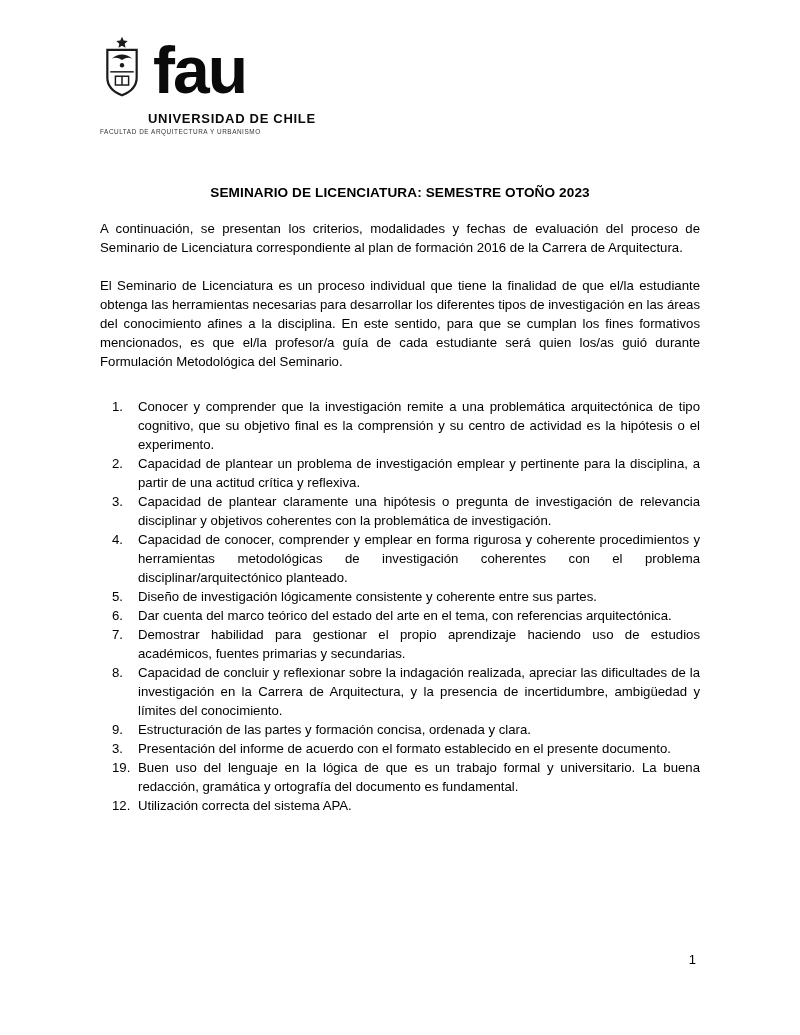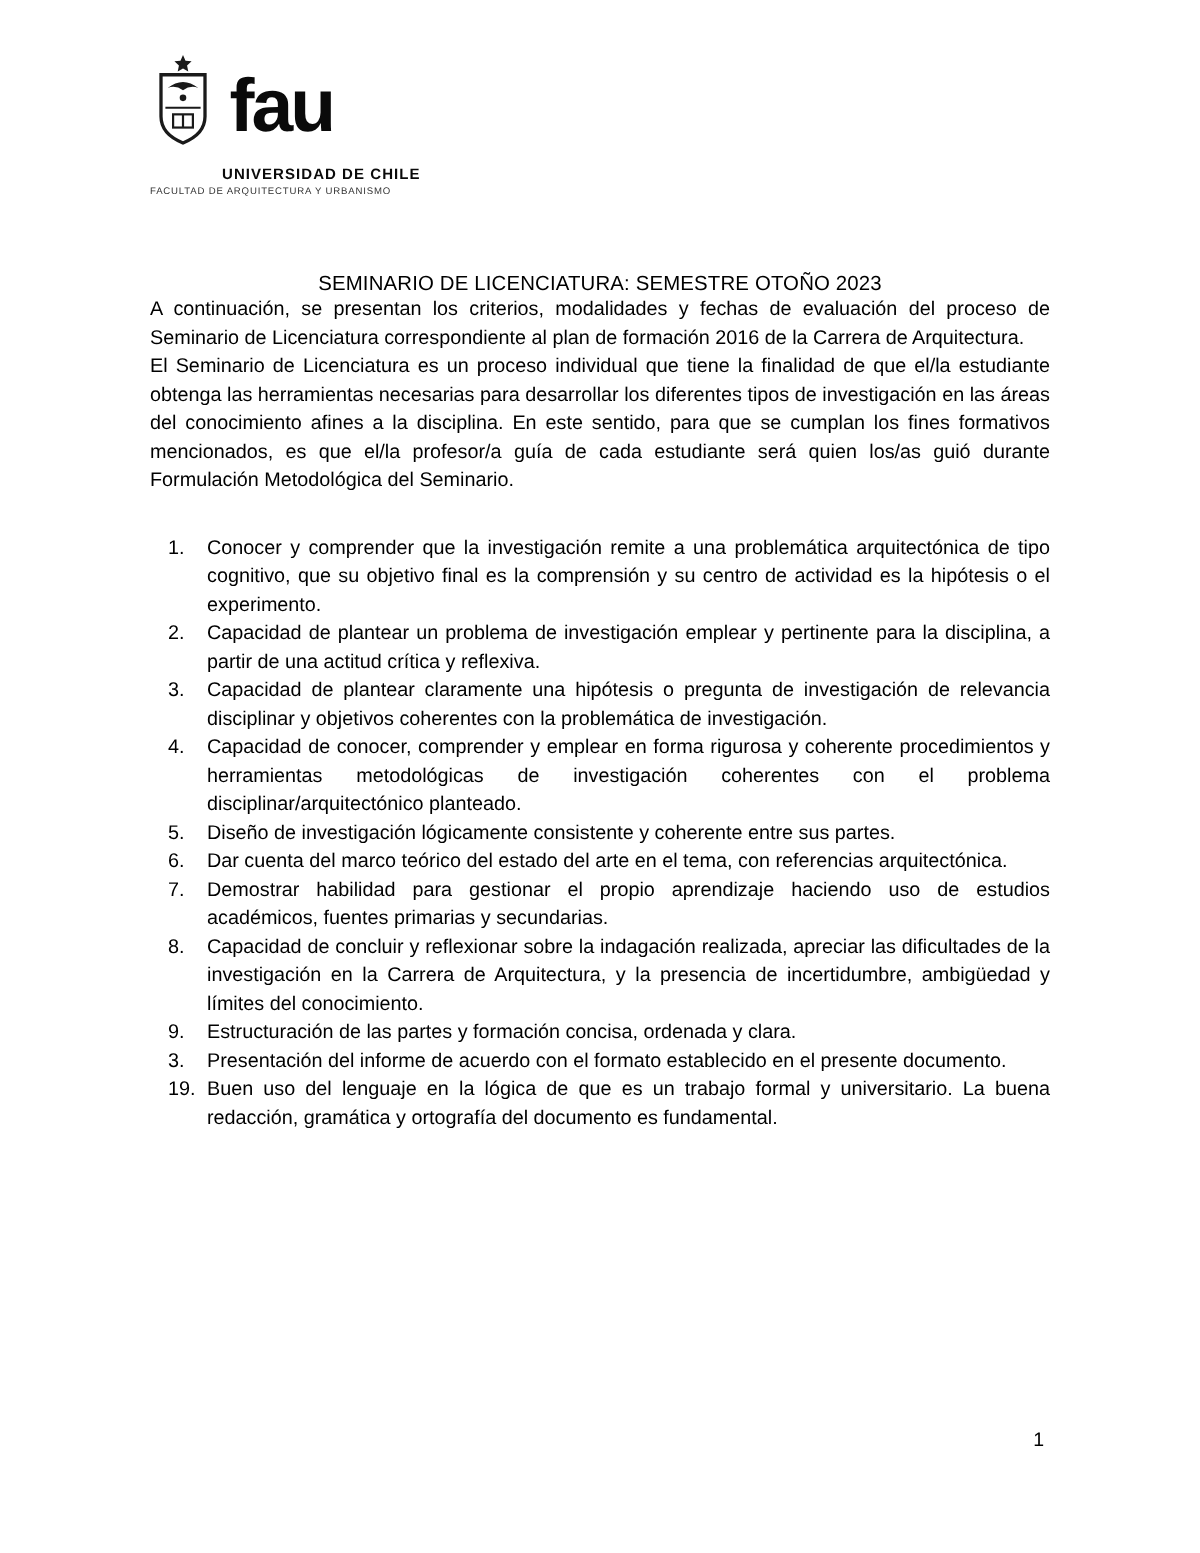--- a/index.html
+++ b/index.html
@@ -17,58 +17,59 @@
   .content { padding: 35px 100px 0 100px; }
 
   
   .header {
     display: flex;
     justify-content: space-between;
     align-items: flex-end;
   }
   .logo-top { display: flex; align-items: center; gap: 9px; }
   .fau {
-    font-size: 50px;
+    font-size: 66px;
     font-weight: bold;
     letter-spacing: -2px;
     line-height: 0.8;
     color: #0a0a0a;
   }
   .uni {
     font-weight: bold;
-    font-size: 10px;
+    font-size: 13px;
     letter-spacing: 0.7px;
     margin-top: 6px;
     color: #0a0a0a;
     padding-left: 48px;
   }
   .fac {
     font-size: 6.4px;
     letter-spacing: 0.55px;
     margin-top: 2px;
     color: #333333;
   }
   .note {
     font-size: 12.5px;
     color: #595959;
     padding-bottom: 2px;
   }
 
   
   .title {
     text-align: center;
-    font-weight: normal;
+    font-weight: bold;
     font-size: 13.6px;
     margin-top: 50px;
     letter-spacing: 0.1px;
   }
   .para {
     font-size: 13.2px;
     line-height: 19px;
     text-align: justify;
+    margin-top: 19px;
   }
   .section-heading {
     font-variant: small-caps;
     font-size: 14px;
     letter-spacing: 0.3px;
     margin-top: 38px;
     margin-left: 10px;
   }
   .list { margin-top: 26px; }
   .li {
@@ -155,18 +156,22 @@
         <span class="txt">Estructuración de las partes y formación concisa, ordenada y clara.</span>
       </div>
       <div class="li">
         <span class="num">3.</span>
         <span class="txt">Presentación del informe de acuerdo con el formato establecido en el presente documento.</span>
       </div>
       <div class="li">
         <span class="num">19.</span>
         <span class="txt">Buen uso del lenguaje en la lógica de que es un trabajo formal y universitario. La buena redacción, gramática y ortografía del documento es fundamental.</span>
       </div>
+      <div class="li">
+        <span class="num">12.</span>
+        <span class="txt">Utilización correcta del sistema APA.</span>
+      </div>
     </div>
 
   </div>
 
   <div class="page-num">1</div>
 </div>
 
 </body></html>

